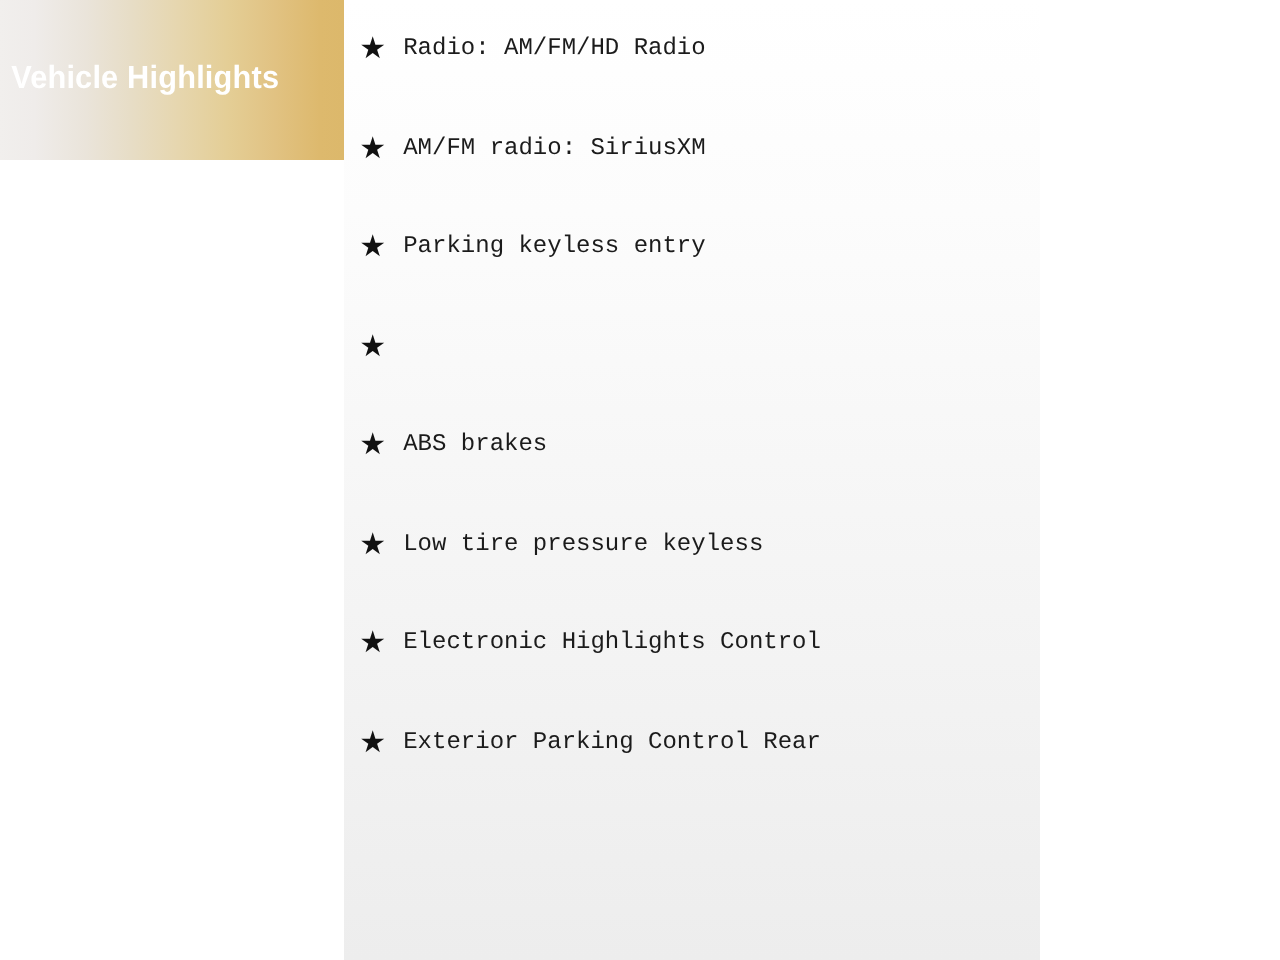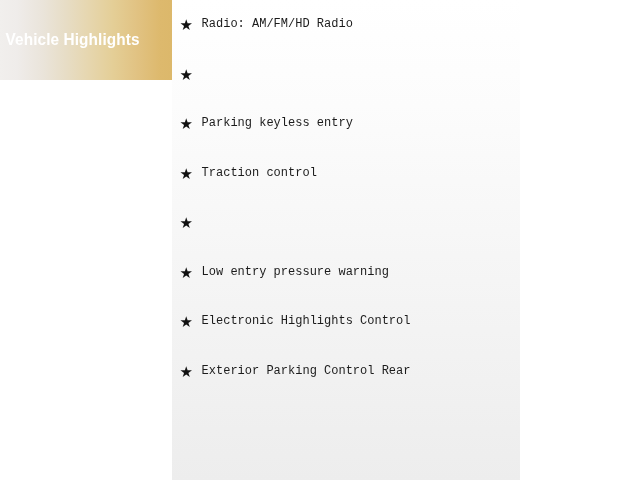--- a/index.html
+++ b/index.html
@@ -110,39 +110,40 @@
 
   <ul class="highlights">
 
     <li class="highlight-item">
       <span class="star-icon">★</span>
       <span class="highlight-label">Radio: AM/FM/HD Radio</span>
     </li>
 
     <li class="highlight-item">
       <span class="star-icon">★</span>
+      <span class="highlight-label">AM/FM radio: SiriusXM</span>
     </li>
 
     <li class="highlight-item">
       <span class="star-icon">★</span>
       <span class="highlight-label">Parking keyless entry</span>
     </li>
 
     <li class="highlight-item">
       <span class="star-icon">★</span>
-      <span class="highlight-label">Traction control</span>
     </li>
 
     <li class="highlight-item">
       <span class="star-icon">★</span>
+      <span class="highlight-label">ABS brakes</span>
     </li>
 
     <li class="highlight-item">
       <span class="star-icon">★</span>
-      <span class="highlight-label">Low entry pressure warning</span>
+      <span class="highlight-label">Low tire pressure keyless</span>
     </li>
 
     <li class="highlight-item">
       <span class="star-icon">★</span>
       <span class="highlight-label">Electronic Highlights Control</span>
     </li>
 
     <li class="highlight-item">
       <span class="star-icon">★</span>
       <span class="highlight-label">Exterior Parking Control Rear</span>

